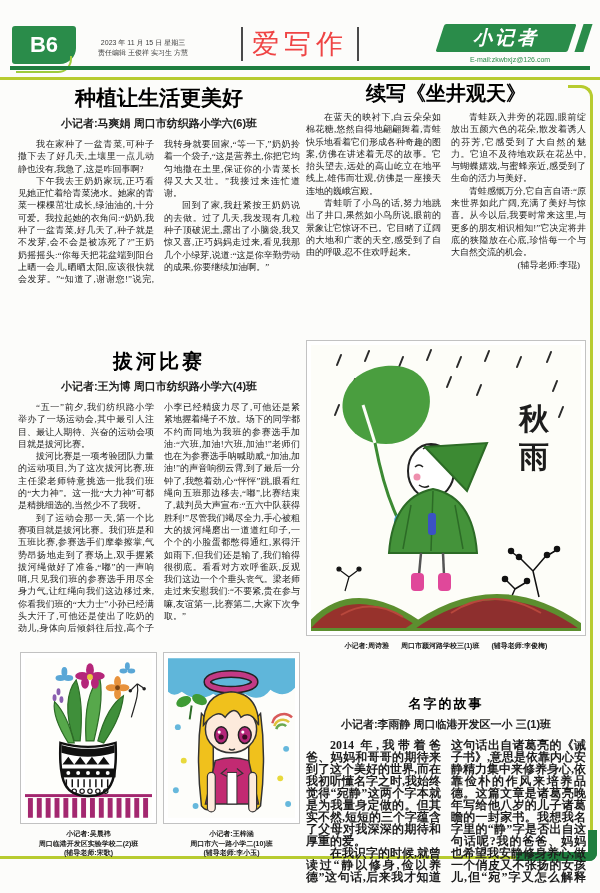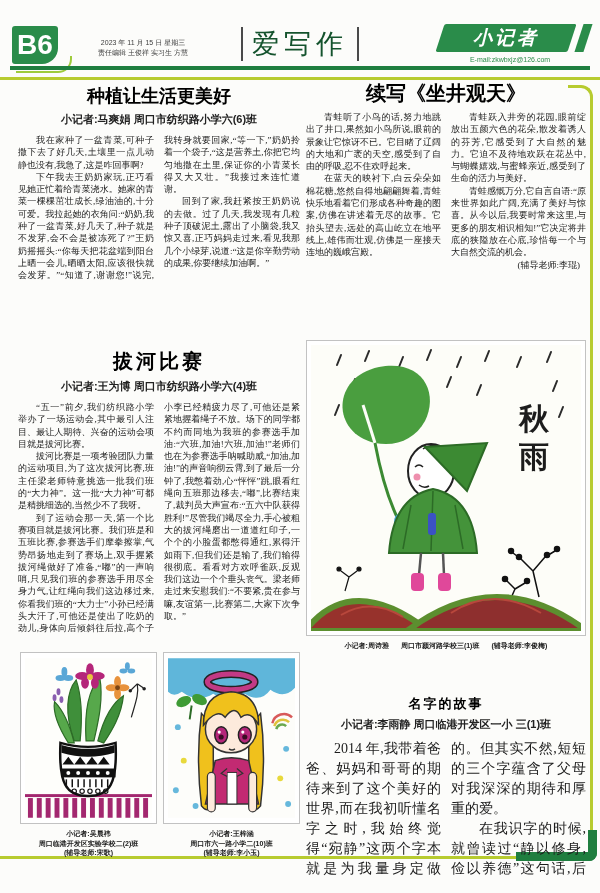--- a/index.html
+++ b/index.html
@@ -1,27 +1,27 @@
 <!DOCTYPE html>
 <html><head>
 <meta charset="utf-8">
 <style>
   html,body{margin:0;padding:0;background:#e8e8e4;}
   .page{position:relative;width:600px;height:893px;background:#fcfcfa;overflow:hidden;
         font-family:"Liberation Serif",serif;color:#1c1c1c;}
   
-  .b6-box{position:absolute;left:12px;top:26px;width:46px;height:38px;background:#2a8c4a;
+  .b6-box{position:absolute;left:12px;top:26px;width:64px;height:38px;background:#2a8c4a;
           border-radius:3px 3px 16px 3px;color:#fff;font-family:"Liberation Sans",sans-serif;
-          font-weight:bold;font-size:28px;display:flex;align-items:center;justify-content:center;}
+          font-weight:bold;font-size:22px;display:flex;align-items:center;justify-content:center;}
   .b6-arc{position:absolute;left:16px;top:56px;width:54px;height:15px;
           border-bottom:2px solid #9ecb3c;border-right:2px solid #9ecb3c;border-bottom-right-radius:14px;}
   .date-block{position:absolute;left:78px;top:38px;width:130px;text-align:center;
               font-size:7px;line-height:10px;color:#3c3c3c;font-family:"Liberation Sans",sans-serif;}
   .section-head{position:absolute;left:0;right:0;top:26px;text-align:center;
-                font-family:"Liberation Sans",sans-serif;font-size:27px;color:#14532d;letter-spacing:5px;}
+                font-family:"Liberation Sans",sans-serif;font-size:27px;color:#ef4444;letter-spacing:5px;}
   .section-head .bar{display:inline-block;width:2px;height:34px;background:#4a4a4a;
                      vertical-align:middle;margin:0 9px 4px 9px;}
   .logo{position:absolute;right:14px;top:24px;width:152px;text-align:center;}
   .logo-shape{position:relative;height:28px;margin:0 14px 0 6px;background:#2a8c4a;
               transform:skewX(-18deg);border-radius:2px;}
   .logo-shape span{display:block;transform:skewX(18deg);color:#fff;font-weight:bold;
                    font-style:italic;font-size:19px;line-height:28px;letter-spacing:3px;
                    font-family:"Liberation Serif",serif;}
   .logo-slash{position:absolute;right:-2px;top:0;width:9px;height:28px;background:#2a8c4a;
               transform:skewX(-18deg);}
@@ -80,35 +80,35 @@
   </div>
 
   <div class="rule-green"></div>
   <div class="rule-chartreuse-top"></div>
   <div class="corner-tr"></div>
   <div class="line-right"></div>
   <div class="rule-bottom"></div>
   <div class="corner-br"></div>
 
   <div class="article" style="left:18px;top:84px;width:282px;">
-    <h2 style="font-size:18px;">种植让生活更美好</h2>
+    <h2 style="font-size:21px;">种植让生活更美好</h2>
     <div class="byline">小记者:马爽娟 周口市纺织路小学六(6)班</div>
     <div class="body-cols" style="height:204px;">
       <p>我在家种了一盆青菜,可种子撒下去了好几天,土壤里一点儿动静也没有,我急了,这是咋回事啊?</p>
       <p>下午我去王奶奶家玩,正巧看见她正忙着给青菜浇水。她家的青菜一棵棵茁壮成长,绿油油的,十分可爱。我拉起她的衣角问:“奶奶,我种了一盆青菜,好几天了,种子就是不发芽,会不会是被冻死了?”王奶奶摇摇头:“你每天把花盆端到阳台上晒一会儿,晒晒太阳,应该很快就会发芽。”“知道了,谢谢您!”说完,我转身就要回家,“等一下,”奶奶拎着一个袋子,“这是营养土,你把它均匀地撒在土里,保证你的小青菜长得又大又壮。”我接过来连忙道谢。</p>
       <p>回到了家,我赶紧按王奶奶说的去做。过了几天,我发现有几粒种子顶破泥土,露出了小脑袋,我又惊又喜,正巧妈妈走过来,看见我那几个小绿芽,说道:“这是你辛勤劳动的成果,你要继续加油啊。”</p>
 
     </div>
   </div>
 
   <div class="article" style="left:306px;top:80px;width:280px;">
     <h2 style="font-size:20px;">续写《坐井观天》</h2>
     <div class="body-cols" style="height:204px;">
+      <p>在蓝天的映衬下,白云朵朵如棉花糖,悠然自得地翩翩舞着,青蛙快乐地看着它们形成各种奇趣的图案,仿佛在讲述着无尽的故事。它抬头望去,远处的高山屹立在地平线上,雄伟而壮观,仿佛是一座接天连地的巍峨宫殿。</p>
       <p>青蛙听了小鸟的话,努力地跳出了井口,果然如小鸟所说,眼前的景象让它惊讶不已。它目睹了辽阔的大地和广袤的天空,感受到了自由的呼吸,忍不住欢呼起来。</p>
-      <p>在蓝天的映衬下,白云朵朵如棉花糖,悠然自得地翩翩舞着,青蛙快乐地看着它们形成各种奇趣的图案,仿佛在讲述着无尽的故事。它抬头望去,远处的高山屹立在地平线上,雄伟而壮观,仿佛是一座接天连地的巍峨宫殿。</p>
       <p>青蛙跃入井旁的花园,眼前绽放出五颜六色的花朵,散发着诱人的芬芳,它感受到了大自然的魅力。它迫不及待地欢跃在花丛中,与蝴蝶嬉戏,与蜜蜂亲近,感受到了生命的活力与美好。</p>
       <p>青蛙感慨万分,它自言自语:“原来世界如此广阔,充满了美好与惊喜。从今以后,我要时常来这里,与更多的朋友相识相知!”它决定将井底的狭隘放在心底,珍惜每一个与大自然交流的机会。</p>
       <p class="credit">(辅导老师:李琨)</p>
     </div>
   </div>
 
   <div class="article" style="left:18px;top:348px;width:282px;">
     <h2 style="font-size:20px;letter-spacing:3px;">拔河比赛</h2>
     <div class="byline">小记者:王为博 周口市纺织路小学六(4)班</div>
     <div class="body-cols" style="height:242px;">
@@ -353,21 +353,21 @@
   </div>
   <div class="caption" style="left:163px;top:829px;width:137px;">
     <div>小记者:王梓涵</div>
     <div>周口市六一路小学二(10)班</div>
     <div>(辅导老师:李小玉)</div>
   </div>
 
   <div class="article" style="left:306px;top:654px;width:280px;">
     <h2 style="font-size:13px;letter-spacing:2px;margin-top:41px;">名字的故事</h2>
     <div class="byline">小记者:李雨静 周口临港开发区一小 三(1)班</div>
-    <div class="body-cols" style="height:150px;font-size:14px;line-height:20px;">
+    <div class="body-cols" style="height:150px;font-size:12px;line-height:12px;font-weight:bold;">
       <p>2014 年,我带着爸爸、妈妈和哥哥的期待来到了这个美好的世界,而在我初听懂名字之时,我始终觉得“宛静”这两个字本就是为我量身定做的。但其实不然,短短的三个字蕴含了父母对我深深的期待和厚重的爱。</p>
       <p>在我识字的时候,就曾读过“静以修身,俭以养德”这句话,后来我才知道这句话出自诸葛亮的《诫子书》,意思是依靠内心安静精力集中来修养身心,依靠俭朴的作风来培养品德。这篇文章是诸葛亮晚年写给他八岁的儿子诸葛瞻的一封家书。我想我名字里的“静”字是否出自这句话呢?我的爸爸、妈妈也希望我安静修身养心,做一个俏皮又不张扬的女孩儿,但“宛”字又怎么解释呢?我想一定是神采奕奕的意思吧!在拥有修身心的同时发挥独属于自己的那一份灵动。</p>
       <p>千字千解,无论我的名字出自哪里,我都争取不辜负爸爸妈妈对我寄予的期望,努力用静以修身要求自己。</p>
       <p class="credit">(辅导老师:邢秋娟)</p>
     </div>
   </div>
 
 </div>
 
 </body></html>

